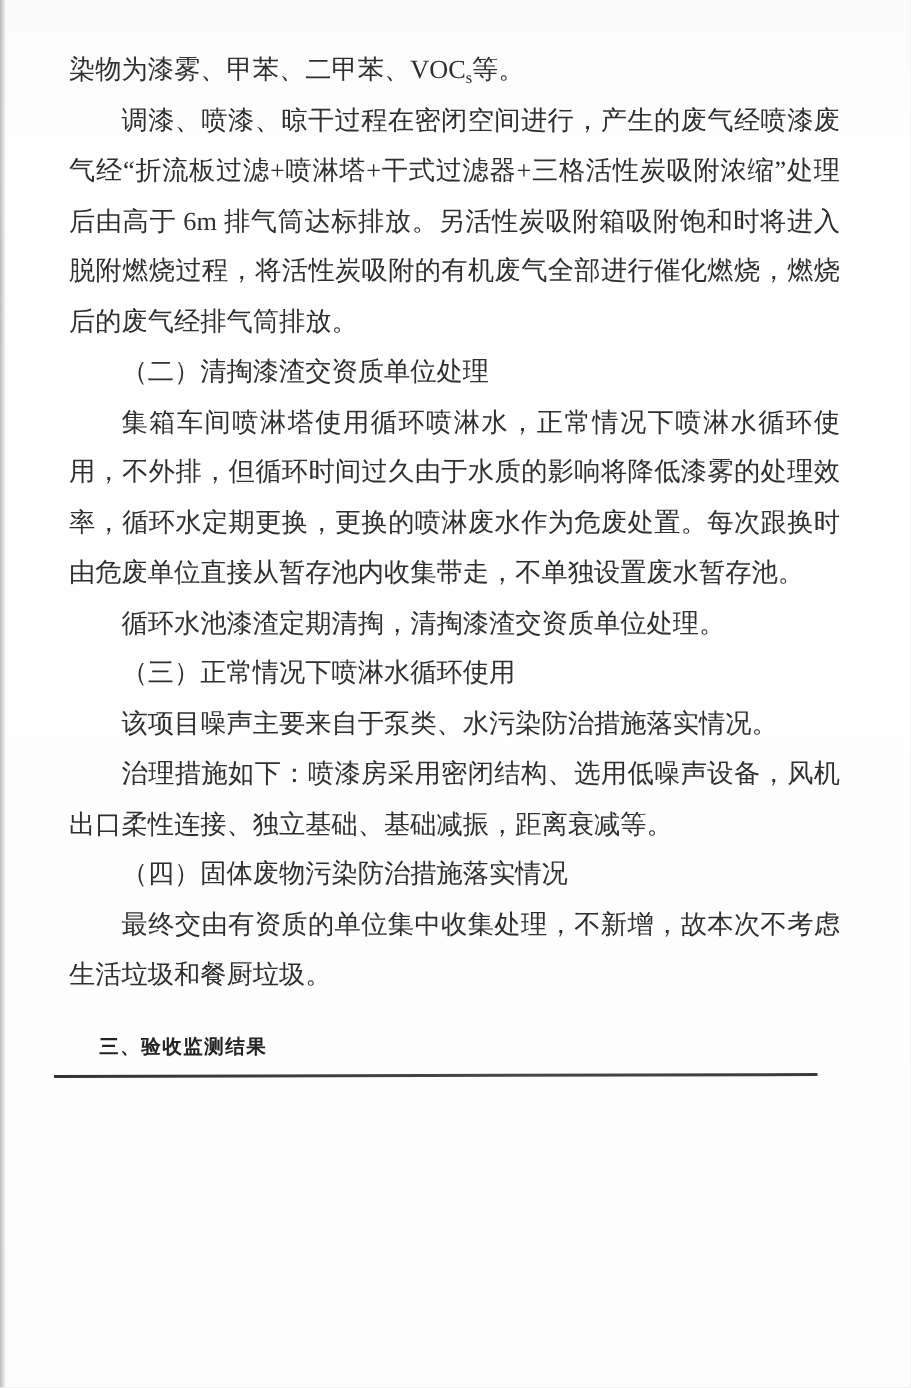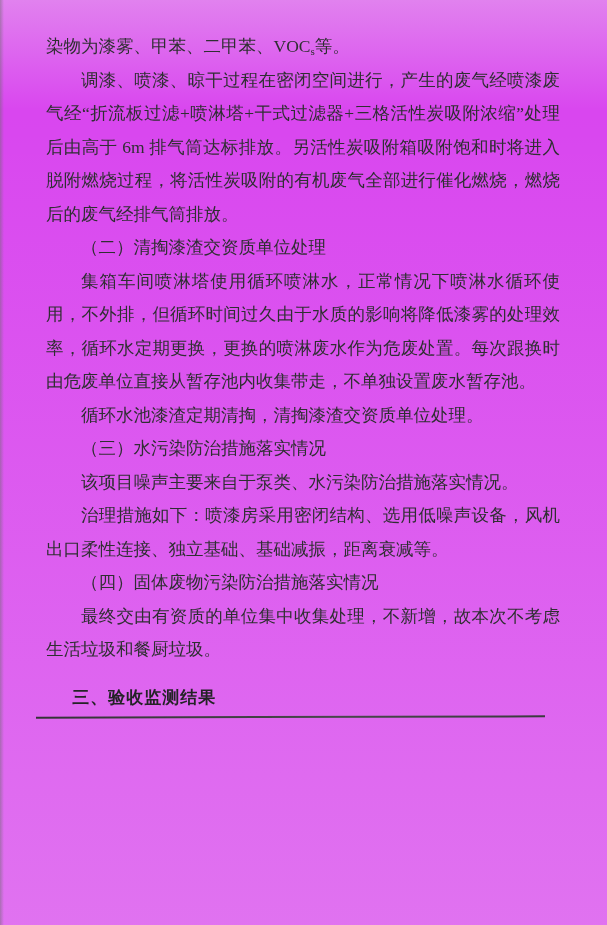--- a/index.html
+++ b/index.html
@@ -1,20 +1,20 @@
 <!DOCTYPE html>
 <html><head>
 <meta charset="utf-8">
 <style>
   html, body { margin: 0; padding: 0; background: #e8e8e8; }
   .page {
     position: relative;
     width: 607px;
     height: 925px;
-    background: #d946ef;
+    background: #ffffff;
     overflow: hidden;
     font-family: "Liberation Serif", "DejaVu Serif", serif;
     color: #2f2f32;
     box-sizing: border-box;
   }
   .scan-edge {
     position: absolute;
     left: 0; top: 0;
     width: 4px; height: 100%;
     background: linear-gradient(to right, rgba(105,105,108,0.45), rgba(255,255,255,0));
@@ -42,21 +42,21 @@
   .text-block p.no-indent { text-indent: 0; }
   .text-block sub {
     font-size: 11px;
     vertical-align: -3px;
     line-height: 0;
   }
   .final-heading {
     font-weight: bold;
     text-indent: 1.55em !important;
     margin-top: 14px !important;
-    font-size: 17px;
+    font-size: 13px;
     letter-spacing: 1px;
     color: #232326;
     text-align: left;
   }
   .rule {
     height: 2px;
     width: 509px;
     margin-left: -10px;
     margin-top: 2px;
     background: linear-gradient(to right, #333336, #47474a 60%, #3a3a3e);
@@ -70,21 +70,21 @@
   <div class="paper-tint"></div>
   <div class="scan-edge"></div>
 
   <div class="text-block">
     <p class="no-indent"><span>染物为漆雾、甲苯、二甲苯、VOC</span><sub>s</sub><span>等。</span></p>
 
     <p>调漆、喷漆、晾干过程在密闭空间进行，产生的废气经喷漆废气经“折流板过滤+喷淋塔+干式过滤器+三格活性炭吸附浓缩”处理后由高于 6m 排气筒达标排放。另活性炭吸附箱吸附饱和时将进入脱附燃烧过程，将活性炭吸附的有机废气全部进行催化燃烧，燃烧后的废气经排气筒排放。</p>
     <p>（二）清掏漆渣交资质单位处理</p>
     <p>集箱车间喷淋塔使用循环喷淋水，正常情况下喷淋水循环使用，不外排，但循环时间过久由于水质的影响将降低漆雾的处理效率，循环水定期更换，更换的喷淋废水作为危废处置。每次跟换时由危废单位直接从暂存池内收集带走，不单独设置废水暂存池。</p>
     <p>循环水池漆渣定期清掏，清掏漆渣交资质单位处理。</p>
-    <p>（三）水污染防治措施落实情况</p>
+    <p>（三）正常情况下喷淋水循环使用</p>
     <p>该项目噪声主要来自于泵类、水污染防治措施落实情况。</p>
     <p>治理措施如下：喷漆房采用密闭结构、选用低噪声设备，风机出口柔性连接、独立基础、基础减振，距离衰减等。</p>
     <p>（四）固体废物污染防治措施落实情况</p>
     <p>最终交由有资质的单位集中收集处理，不新增，故本次不考虑生活垃圾和餐厨垃圾。</p>
 
     <p class="final-heading">三、验收监测结果</p>
     <div class="rule"></div>
   </div>
 </div>
 

